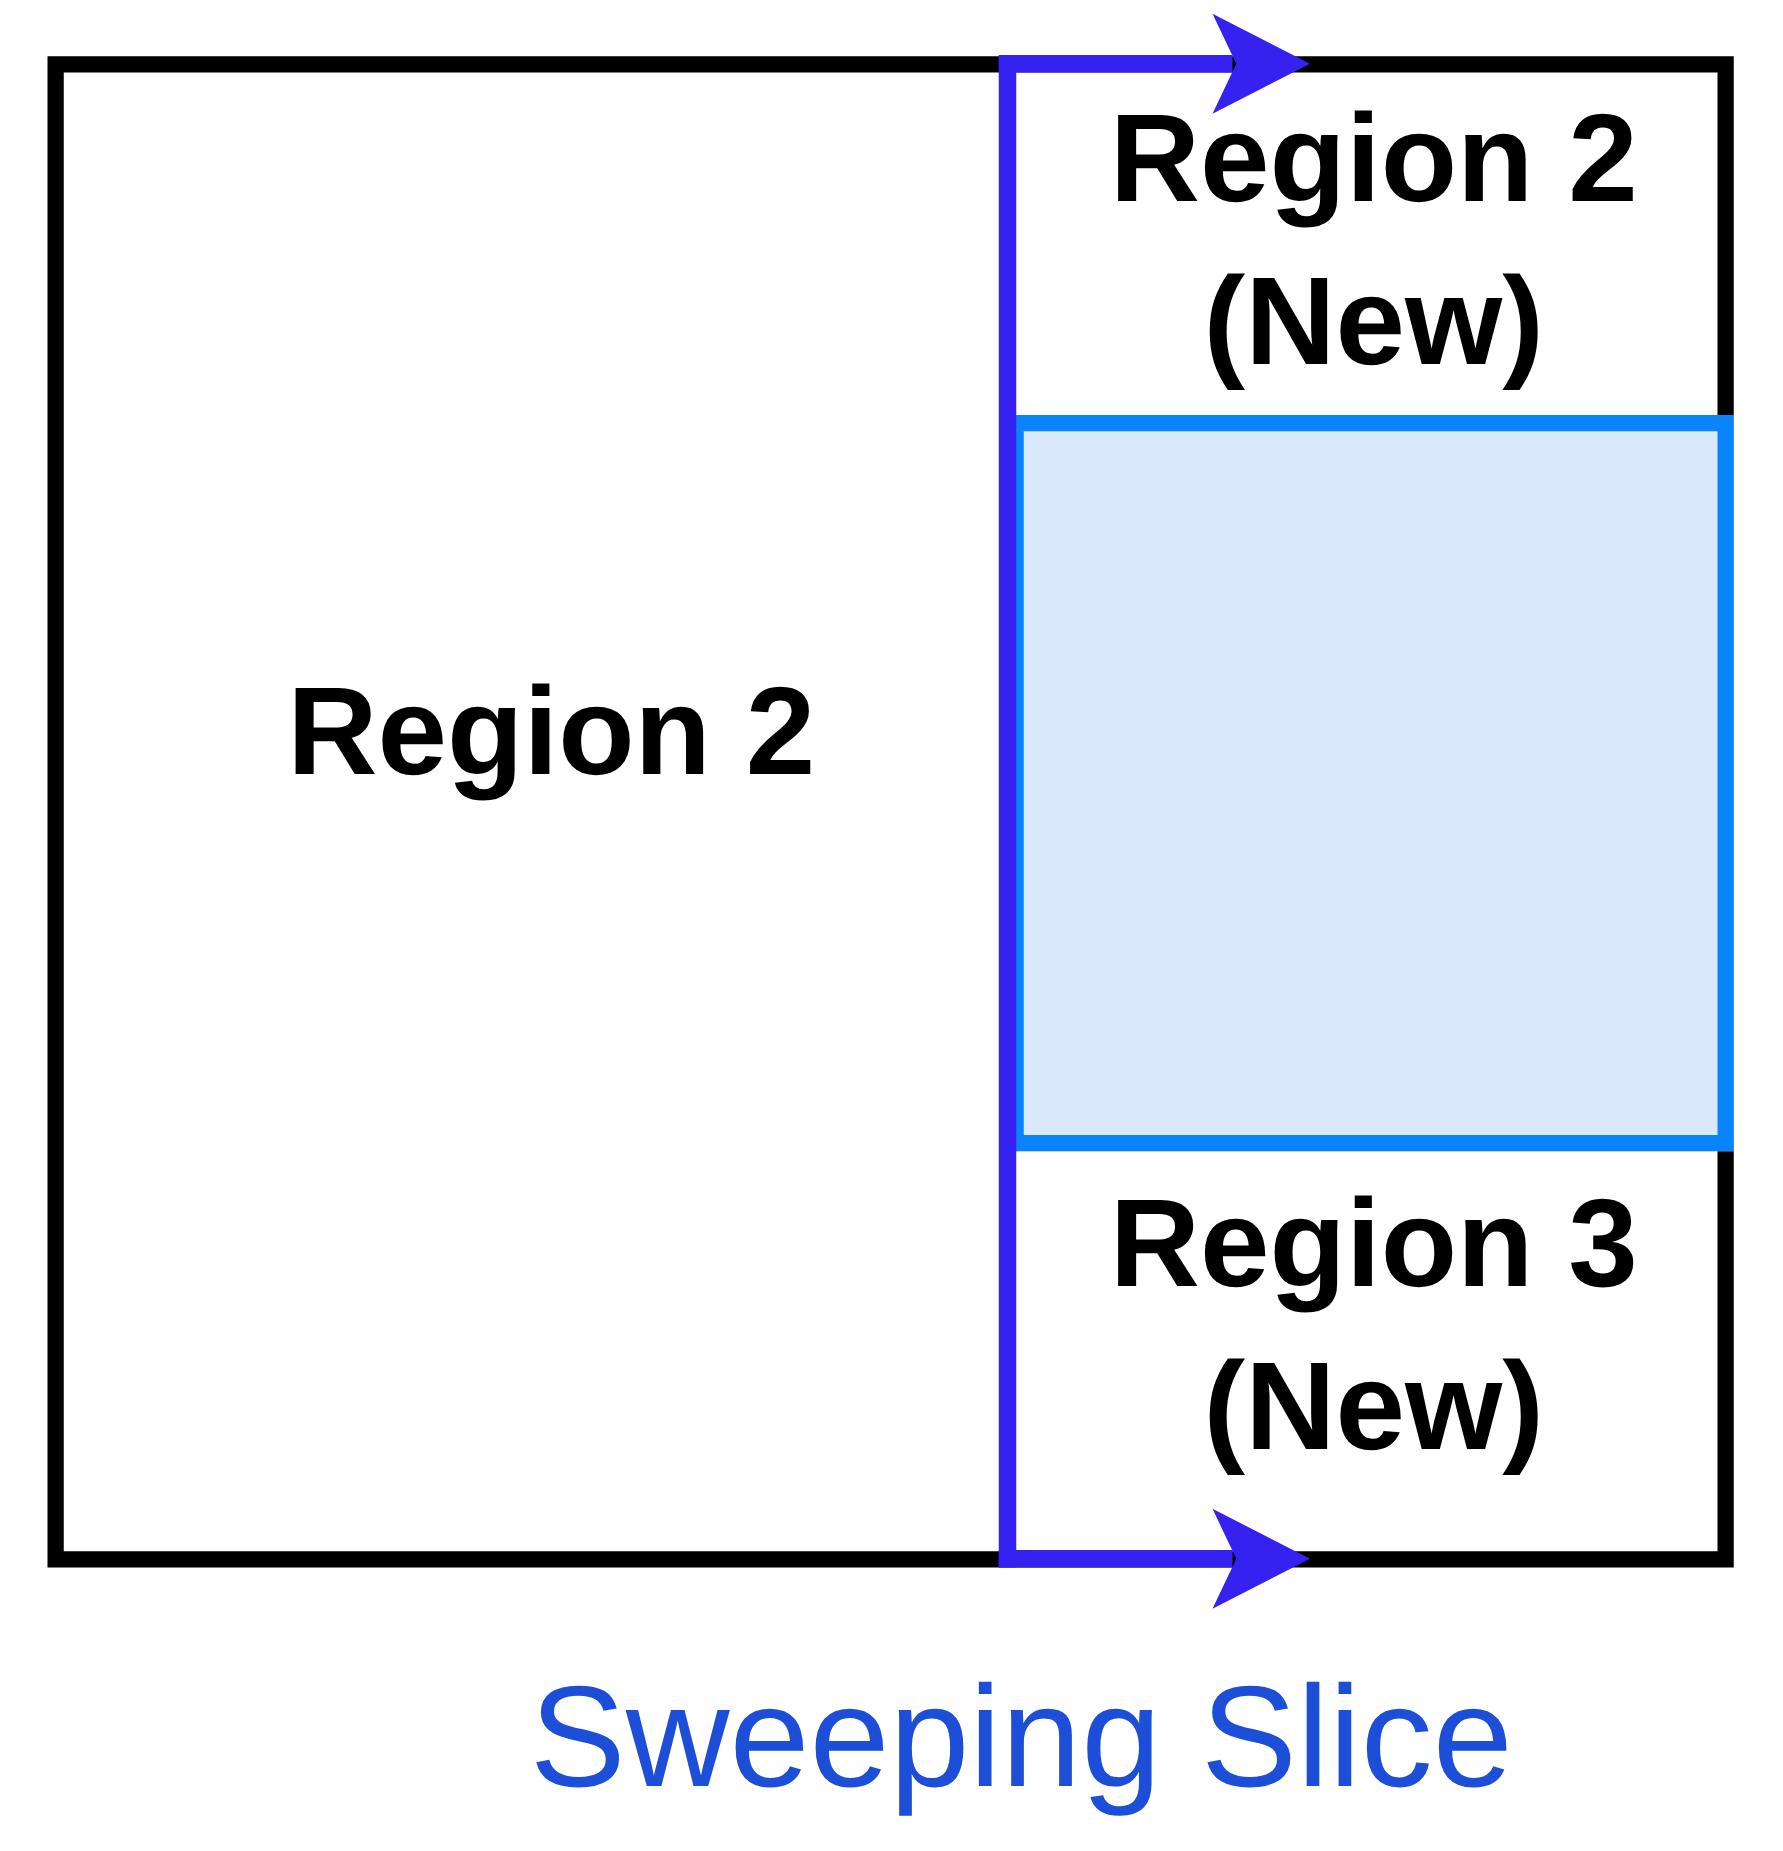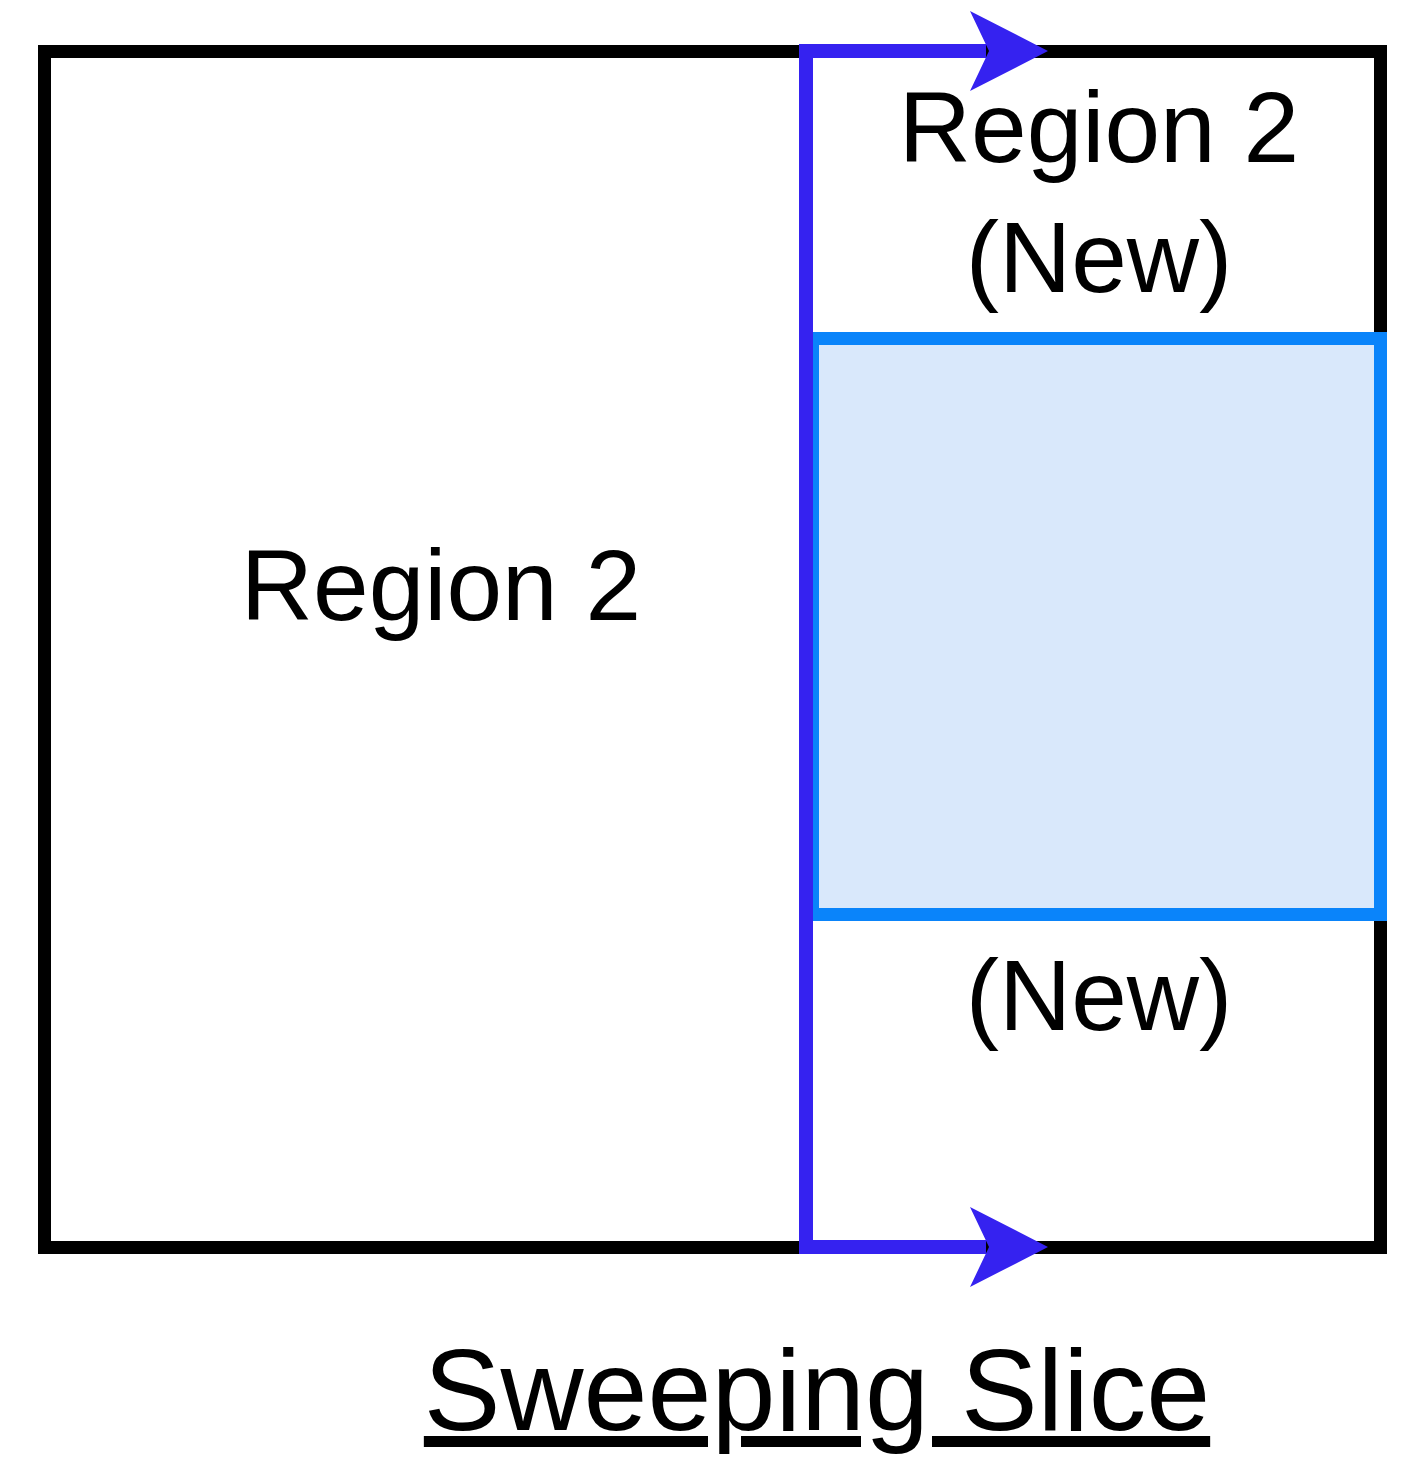--- a/index.html
+++ b/index.html
@@ -45,34 +45,34 @@
     height: 1481px;
     overflow: visible;
   }
   .region-label {
     position: absolute;
     text-align: center;
     color: #000000;
     font-size: 100px;
     line-height: 130px;
     white-space: nowrap;
+    font-weight: bold;
   }
   .region1-label { left: 66px;  top: 520px; width: 750px; }
   .region2-label { left: 812px; top: 62px;  width: 574px; }
   .region3-label { left: 812px; top: 930px; width: 574px; }
   .caption {
     position: absolute;
     left: 817px;
     top: 1330px;
     transform: translateX(-50%);
-    color: #000000;
+    color: #1d4ed8;
     font-size: 115px;
     line-height: 120px;
     white-space: nowrap;
-    text-decoration: underline;
   }
 </style>
 </head>
 <body>
 
 <div class="figure">
 
   <div class="frame" style="border-color: rgb(0, 0, 0);"></div>
 
   <div class="slice-box" style="background-color: rgb(217, 232, 251); border-color: rgb(10, 132, 250);"></div>
@@ -88,18 +88,19 @@
   <div class="region-label region1-label">
     <div>Region 2</div>
   </div>
 
   <div class="region-label region2-label">
     <div>Region 2</div>
     <div>(New)</div>
   </div>
 
   <div class="region-label region3-label">
+    <div>Region 3</div>
     <div>(New)</div>
   </div>
 
   <div class="caption">Sweeping Slice</div>
 
 </div>
 
 </body></html>

